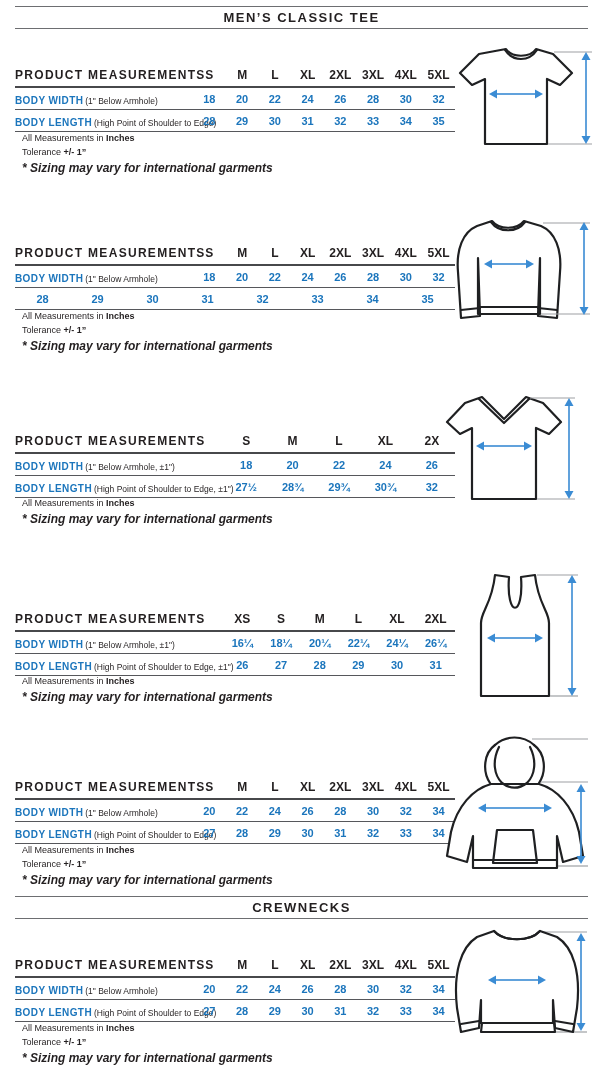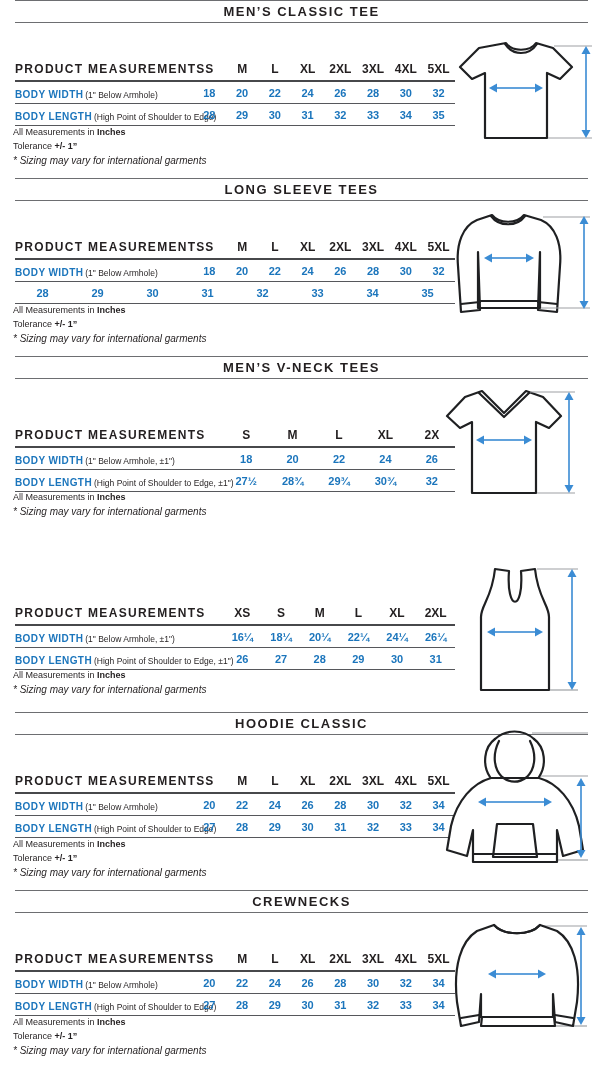--- a/index.html
+++ b/index.html
@@ -1,39 +1,39 @@
 <!DOCTYPE html>
 <html><head>
 <meta charset="utf-8">
 <style>
   html,body{margin:0;padding:0;background:#fff;}
   body{width:600px;height:1073px;overflow:hidden;font-family:"Liberation Sans",sans-serif;color:#231f20;}
-  .page{position:relative;padding-top:0;}
+  .page{position:relative;padding-top:6px;}
   .sec{position:relative;height:178px;}
   .sec-head{margin:0 12px 0 15px;height:21px;border-top:1px solid #6d6e71;border-bottom:1px solid #6d6e71;display:flex;align-items:center;justify-content:center;}
   .sec-title{margin:0;font-size:13px;font-weight:bold;letter-spacing:1.5px;color:#231f20;}
   .tbl{position:absolute;left:15px;top:58px;width:440px;}
   .sec.low .tbl{top:68px;}
   .trow{display:flex;align-items:center;height:21px;border-bottom:1.5px solid #56575b;}
   .trow.head{height:22px;border-bottom:2px solid #47484b;}
   .c{white-space:nowrap;}
   .label{width:178px;flex:0 0 auto;}
   .cols5 .label,.cols6 .label{width:208px;}
   .cells{flex:1;display:flex;}
   .cells .c{flex:1;text-align:center;}
   .pm{font-weight:bold;font-size:12px;letter-spacing:1.3px;color:#231f20;}
   .sz{font-weight:bold;font-size:12px;color:#231f20;}
   .rl{font-weight:bold;font-size:10px;letter-spacing:.4px;color:#1b75bc;}
   .rn{font-size:8.5px;color:#231f20;margin-left:2px;}
   .v{font-weight:bold;font-size:11px;color:#1b75bc;}
-  .notes{position:absolute;left:13px;top:127px;}
+  .notes{position:absolute;left:22px;top:127px;}
   .sec.low .notes{top:136px;}
   .nline{font-size:9px;margin-bottom:4px;color:#231f20;}
   .nline b{font-weight:bold;}
-  .nline.it{font-style:italic;font-weight:normal;font-size:10px;}
+  .nline.it{font-style:italic;font-weight:bold;font-size:12px;}
   .garment{position:absolute;}
   .g0{top:36px;right:4px;}
   .g1{top:32px;right:6px;}
   .g2{top:30px;right:20px;}
   .g3{top:28px;right:12px;}
   .g4{top:14px;right:8px;}
   .g5{top:26px;right:8px;}
   .garment svg{display:block;}
 </style>
 </head>
@@ -109,23 +109,20 @@
         <g fill="#3b8cd4" stroke="none">
           <rect x="129.2" y="17" width="1.6" height="78"></rect>
             <path d="M130,10 L125.5,18 L134.5,18 Z"></path>
             <path d="M130,102 L125.5,94 L134.5,94 Z"></path>
         </g>
       </svg>
     </div>
   </section>
 
   <section class="sec">
-    <div class="sec-head">
-      <h2 class="sec-title">LONG SLEEVE TEES</h2>
-    </div>
     <div class="tbl cols8">
       <div class="trow head">
         <div class="c label pm">PRODUCT MEASUREMENTS</div>
         <div class="cells">
           <div class="c sz">S</div>
             <div class="c sz">M</div>
             <div class="c sz">L</div>
             <div class="c sz">XL</div>
             <div class="c sz">2XL</div>
             <div class="c sz">3XL</div>
@@ -185,23 +182,20 @@
         <g fill="#3b8cd4" stroke="none">
           <rect x="144.2" y="13" width="1.6" height="79"></rect>
             <path d="M145,6 L140.5,14 L149.5,14 Z"></path>
             <path d="M145,99 L140.5,91 L149.5,91 Z"></path>
         </g>
       </svg>
     </div>
   </section>
 
   <section class="sec low">
-    <div class="sec-head">
-      <h2 class="sec-title">MEN’S V-NECK TEES</h2>
-    </div>
     <div class="tbl cols5">
       <div class="trow head">
         <div class="c label pm">PRODUCT MEASUREMENTS</div>
         <div class="cells">
           <div class="c sz">S</div>
             <div class="c sz">M</div>
             <div class="c sz">L</div>
             <div class="c sz">XL</div>
             <div class="c sz">2X</div>
         </div>
@@ -312,23 +306,20 @@
         <g fill="#3b8cd4" stroke="none">
           <rect x="113.2" y="14" width="1.6" height="107"></rect>
             <path d="M114,7 L109.5,15 L118.5,15 Z"></path>
             <path d="M114,128 L109.5,120 L118.5,120 Z"></path>
         </g>
       </svg>
     </div>
   </section>
 
   <section class="sec">
-    <div class="sec-head">
-      <h2 class="sec-title">HOODIE CLASSIC</h2>
-    </div>
     <div class="tbl cols8">
       <div class="trow head">
         <div class="c label pm">PRODUCT MEASUREMENTS</div>
         <div class="cells">
           <div class="c sz">S</div>
             <div class="c sz">M</div>
             <div class="c sz">L</div>
             <div class="c sz">XL</div>
             <div class="c sz">2XL</div>
             <div class="c sz">3XL</div>

